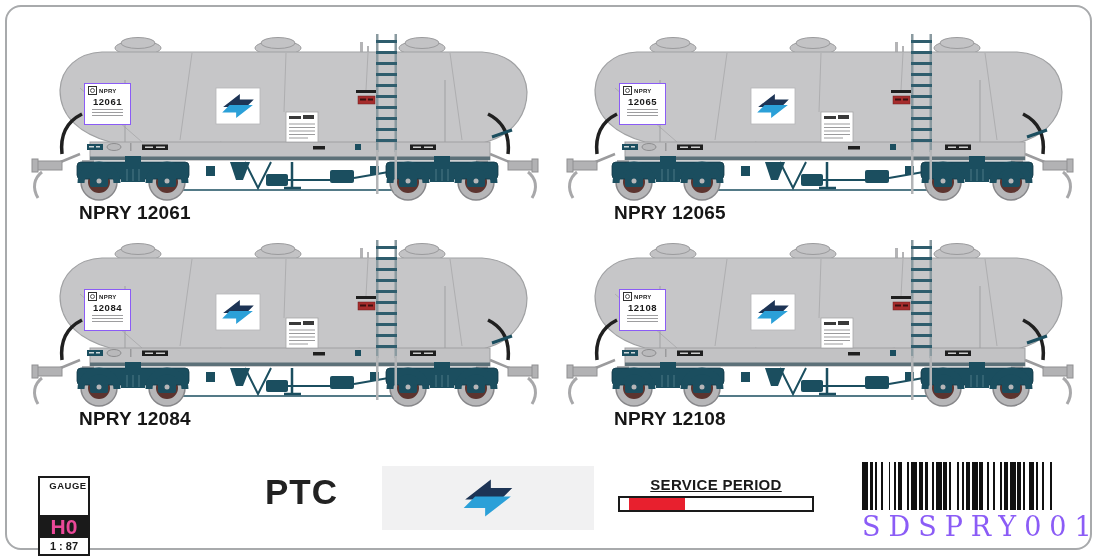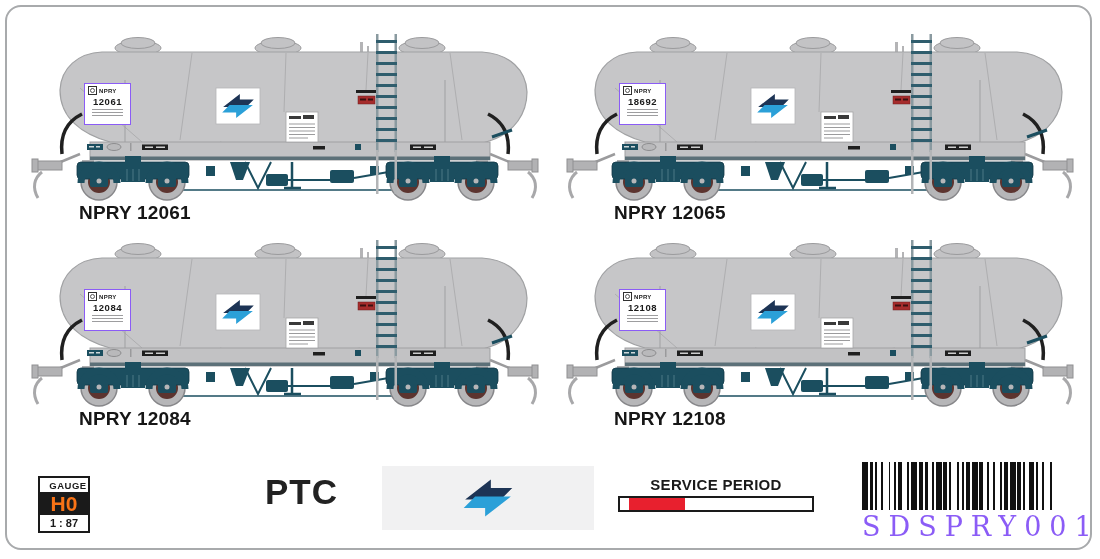--- a/index.html
+++ b/index.html
@@ -21,29 +21,29 @@
   .label-sq{width:9px;height:9px;border:1.5px solid #303030;position:relative;flex:0 0 auto;box-sizing:border-box;}
   .label-sq::after{content:'';position:absolute;inset:1px;border:1px solid #555;border-radius:50%;}
   .label-mark{font-size:6px;font-weight:700;letter-spacing:.3px;}
   .label-num{font-size:9.5px;font-weight:700;text-align:center;margin-top:1px;letter-spacing:.5px;}
   .label-fine{margin:2px auto 0 auto;width:78%;height:9px;
               background:repeating-linear-gradient(#9d9d9f 0 1px, transparent 1px 3px);}
 
   
   .gauge-badge{position:absolute;left:38px;top:476px;width:48px;border:2px solid #1a1a1a;background:#fff;text-align:center;}
   .gauge-word{font-size:9.5px;font-weight:700;letter-spacing:.5px;padding:2px 0 1px 8px;}
-  .gauge-scale{background:#1a1a1a;color:#f97316;font-size:21px;font-weight:700;line-height:23px;}
+  .gauge-scale{background:#1a1a1a;color:#ec4899;font-size:21px;font-weight:700;line-height:23px;margin-top:23px;}
   .gauge-ratio{font-size:11px;font-weight:700;padding:2px 0;}
 
   .brand-text{position:absolute;left:265px;top:472px;font-size:35px;font-weight:700;letter-spacing:1px;color:#222;}
   .logo-box{position:absolute;left:382px;top:466px;width:212px;height:64px;background:#f1f1f2;
             display:flex;align-items:center;justify-content:center;}
 
   .service{position:absolute;left:618px;top:476px;width:196px;}
-  .service-title{text-align:center;font-size:15px;font-weight:700;letter-spacing:.3px;}
+  .service-title{text-align:center;font-size:15px;font-weight:700;letter-spacing:.3px;text-decoration:underline;}
   .service-bar{position:relative;margin-top:3px;height:12px;border:2px solid #1a1a1a;background:#fff;}
   .service-red{position:absolute;left:9px;top:0;bottom:0;width:56px;background:#e8202e;}
   .service-years{position:relative;height:18px;margin-top:2px;font-size:15px;font-weight:600;}
   .year-start{position:absolute;left:1px;}
   .year-end{position:absolute;left:51px;}
 
   .barcode{position:absolute;left:862px;top:462px;width:208px;}
   .barcode-bars{display:flex;height:48px;overflow:hidden;justify-content:flex-start;}
   .barcode-bars div{height:100%;flex:0 0 auto;}
   .barcode-text{text-align:center;font-family:"DejaVu Serif","Liberation Serif",serif;
@@ -226,21 +226,21 @@
 
   <div class="car-block" style="left:565px;top:30px;">
     <svg class="car-art" width="510" height="200" viewBox="0 0 510 200">
         <use href="#tank-car"></use>
       </svg>
     <div class="car-label">
       <div class="label-row">
         <span class="label-sq"></span>
         <span class="label-mark">NPRY</span>
       </div>
-      <div class="label-num">18692</div>
+      <div class="label-num">12065</div>
       <div class="label-fine"></div>
     </div>
     <div class="car-caption">NPRY 12065</div>
   </div>
 
   <div class="car-block" style="left:30px;top:236px;">
     <svg class="car-art" width="510" height="200" viewBox="0 0 510 200">
         <use href="#tank-car"></use>
       </svg>
     <div class="car-label">

